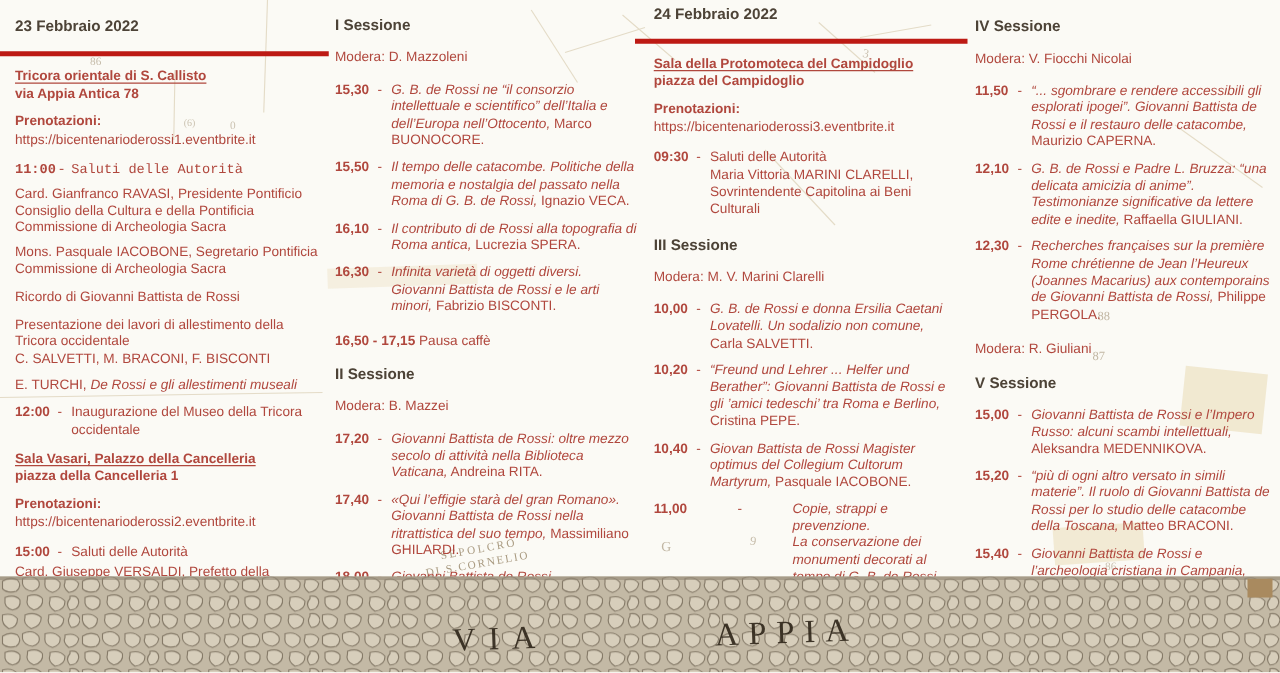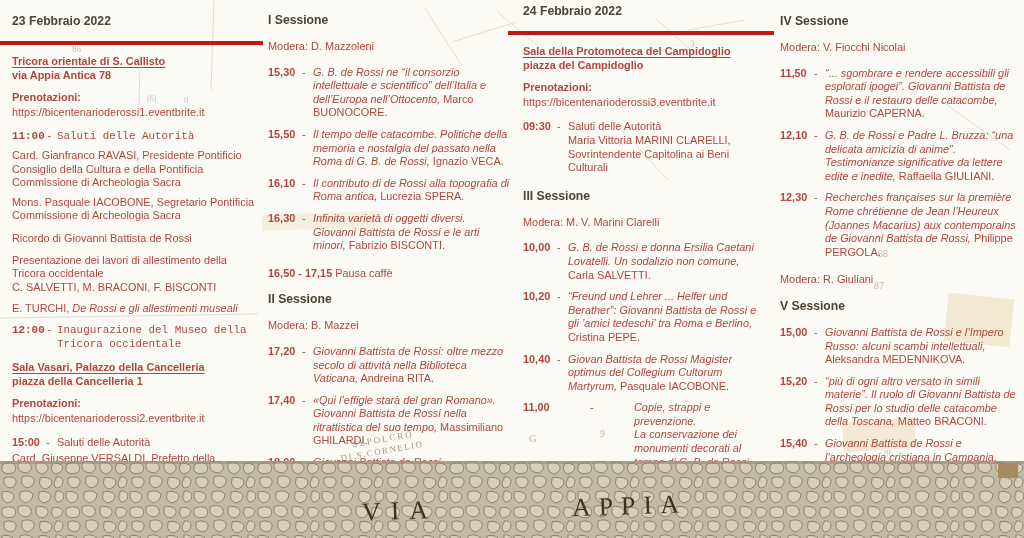--- a/index.html
+++ b/index.html
@@ -88,21 +88,21 @@
         <span class="t">11:00</span>
         <span class="d">- </span>
         <span class="b"><span>Saluti delle Autorità</span></span>
       </div>
       <div class="blk indent"><span class="b"><span>Card. Gianfranco RAVASI, Presidente Pontificio Consiglio della Cultura e della Pontificia Commissione di Archeologia Sacra</span></span></div>
       <div class="blk indent" style="margin-bottom: 9px;"><span class="b"><span>Mons. Pasquale IACOBONE, Segretario Pontificia Commissione di Archeologia Sacra</span></span></div>
       <div class="blk plain"><span class="b"><span>Ricordo di Giovanni Battista de Rossi</span></span></div>
       <div class="blk plain"><span class="b"><span>Presentazione dei lavori di allestimento della Tricora occidentale
 C. SALVETTI, M. BRACONI, F. BISCONTI</span></span></div>
       <div class="blk plain"><span class="b"><span>E. TURCHI, </span><em>De Rossi e gli allestimenti museali</em></span></div>
-      <div class="blk entry" style="margin-bottom: 10px; font-family: Liberation Mono, monospace;">
+      <div class="blk entry" style="margin-bottom: 10px;">
         <span class="t">12:00</span>
         <span class="d">- </span>
         <span class="b"><span>Inaugurazione del Museo della Tricora occidentale</span></span>
       </div>
       <div class="blk venue"><span class="b"><span class="ul">Sala Vasari, Palazzo della Cancelleria</span><span>
 piazza della Cancelleria 1</span></span></div>
       <div class="blk label"><span class="b"><span>Prenotazioni:</span></span></div>
       <div class="blk url"><span class="b"><span>https://bicentenarioderossi2.eventbrite.it</span></span></div>
       <div class="blk entry" style="margin-bottom: 2px;">
         <span class="t">15:00</span>

